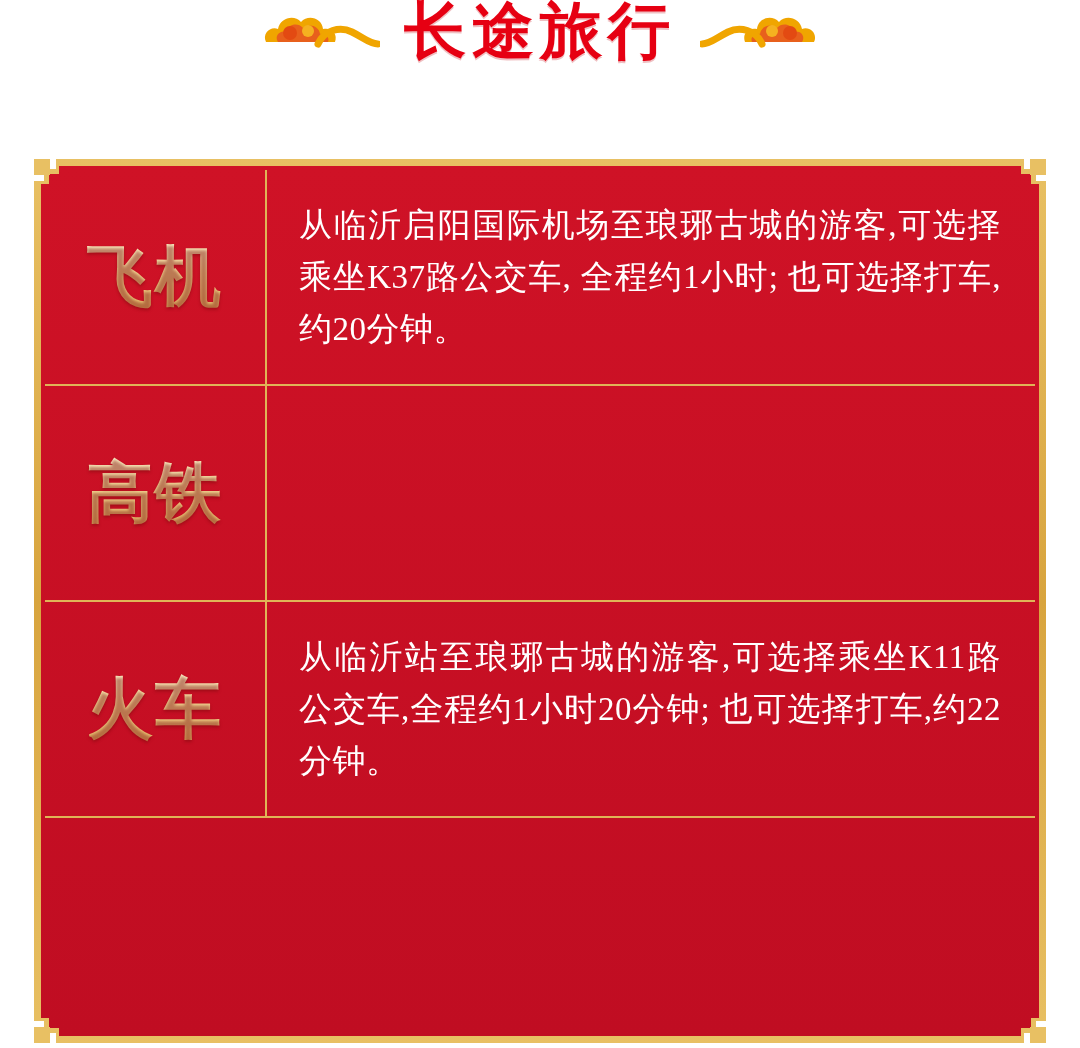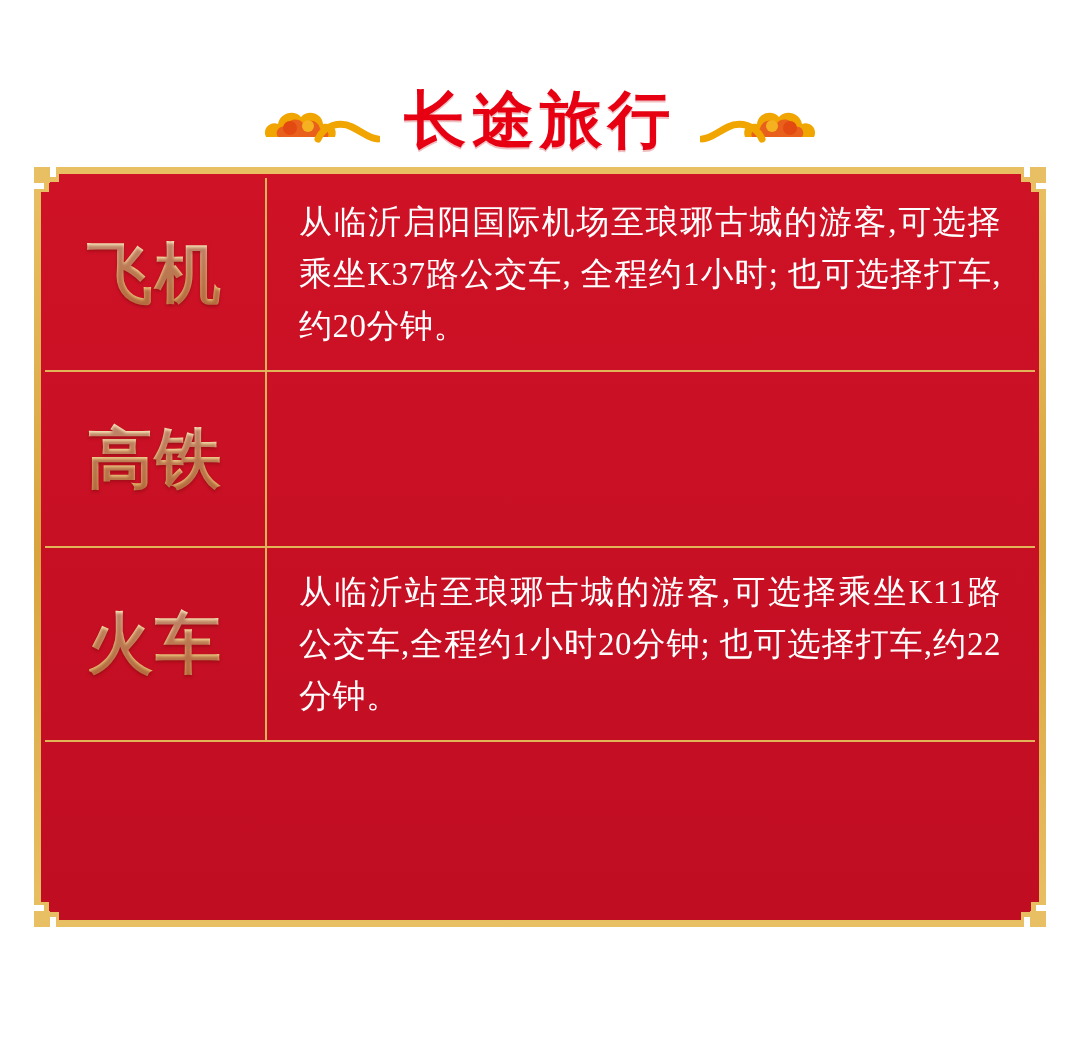--- a/index.html
+++ b/index.html
@@ -20,21 +20,21 @@
     height: 1048px;
     background: #ffffff;
     box-sizing: border-box;
   }
 
   
   .header {
     position: relative;
     height: 151px;
     display: flex;
-    align-items: flex-end;
+    align-items: flex-start;
     justify-content: center;
     gap: 24px;
   }
 
   .cloud {
     width: 120px;
     height: 56px;
     position: relative;
     flex: 0 0 auto;
   }
@@ -47,22 +47,22 @@
     color: #e60012;
     letter-spacing: 6px;
     line-height: 1;
     white-space: nowrap;
     text-shadow: 0 2px 0 rgba(190,0,10,0.25);
   }
 
   
   .frame-wrap {
     position: relative;
-    margin: 16px 34px;
-    height: 760px;
+    margin: 8px 34px;
+    height: 884px;
   }
 
   .frame-outer {
     position: absolute;
     inset: 0;
     background: #e3b14a;
     background: linear-gradient(180deg,#e8c063 0%, #d8a43e 50%, #e8c063 100%);
     border-radius: 6px;
     
     clip-path: polygon(

